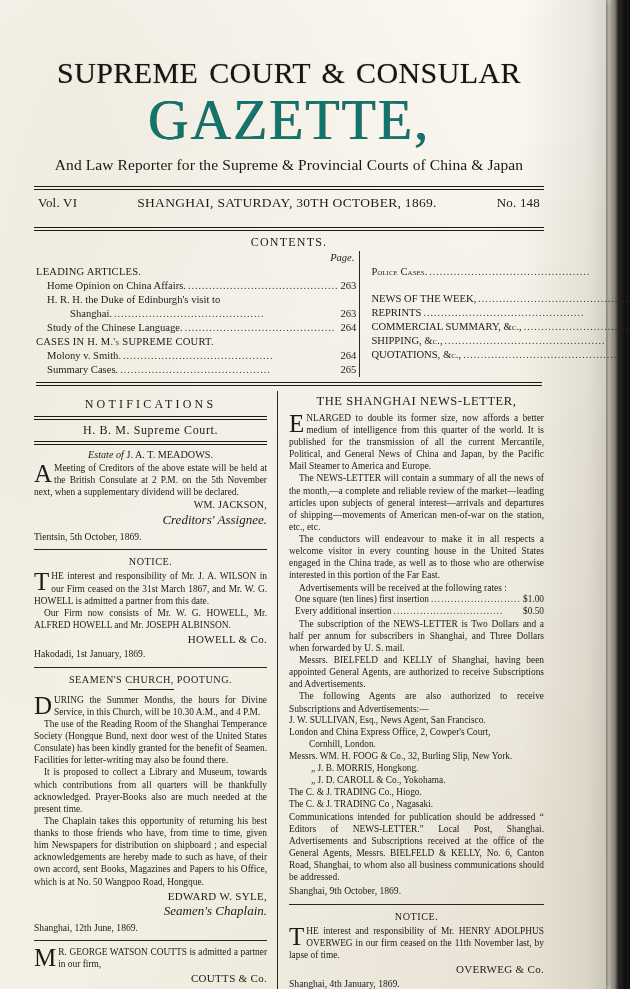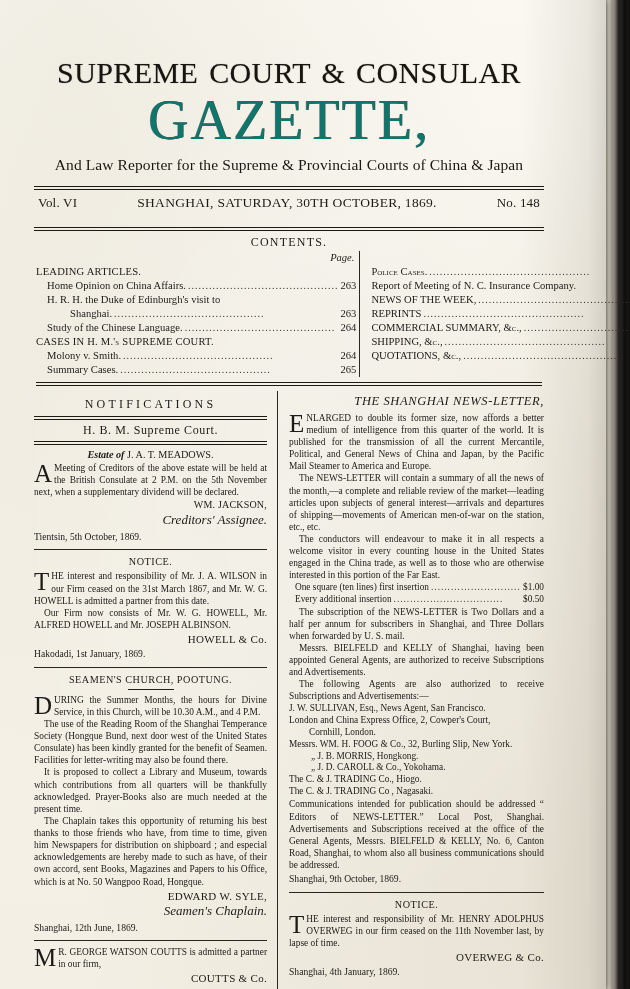--- a/index.html
+++ b/index.html
@@ -232,22 +232,21 @@
     border-top: 1.4px solid #24201a;
     height: 0;
   }
   .ad-head {
     text-align: center;
     font-size: 10.2px;
     letter-spacing: 0.5px;
     margin: 3px 0 2px 0;
   }
   .ad-head-italic {
-    text-align: right;
-    font-style: italic;
+    text-align: center;
     font-size: 12.5px;
     letter-spacing: 0.6px;
     margin: 2px 0 3px 0;
   }
   .estate-line {
     text-align: center;
     font-size: 10.2px;
     margin: 2px 0 1px 0;
   }
   .estate-line em { font-style: italic; }
@@ -286,21 +285,21 @@
   }
   .rate-row { display: flex; align-items: baseline; white-space: nowrap; padding-left: 6px; }
   .rate-row .rl { flex: 0 0 auto; }
   .rate-row .rd { flex: 1 1 auto; overflow: hidden; letter-spacing: 1px; margin: 0 2px; color: #3a352c; }
   .rate-row .rv { flex: 0 0 auto; }
   .agents { margin: 0; padding: 0; list-style: none; font-size: 9.3px; }
   .agents li { margin: 0; }
   .agents li.sub { padding-left: 22px; }
   .agents li.hang { padding-left: 20px; text-indent: -20px; }
   .agents li.hang2 { padding-left: 20px; }
-  .ital { font-style: italic; font-weight: bold; }
+  .ital { font-style: italic; }
   .bigcaps { font-size: 11px; letter-spacing: 0.3px; }
 </style>
 </head>
 <body>
 
 <div id="scan">
 
   <div id="foreedge"></div>
 
   <div id="page">
@@ -369,21 +368,20 @@
 
         <div class="cont-col right">
           <div class="cont-page-hdr">Page.</div>
 
           <div class="cont-row">
             <span class="lbl sc">Police Cases.</span>
             <span class="dots">..............................................</span>
 
           </div>
           <div class="cont-row">
-            <span class="lbl">Report of Meeting of N. C. Insurance Company.</span>
             <span class="dots">&nbsp;</span>
 
           </div>
           <div class="cont-row">
             <span class="lbl sc">NEWS OF THE WEEK,</span>
             <span class="dots">..............................................</span>
 
           </div>
           <div class="cont-row">
             <span class="lbl sc">REPRINTS</span>
@@ -464,20 +462,21 @@
 
         </div>
 
         <div class="col right">
 
           <div class="ad-head-italic">THE SHANGHAI NEWS-LETTER,</div>
 
           <p class="body noind"><span class="drop">E</span><span>NLARGED to double its former size, now affords a better medium of intelligence from this quarter of the world. It is published for the transmission of all the current Mercantile, Political, and General News of China and Japan, by the Pacific Mail Steamer to America and Europe.</span></p>
           <p class="body">The NEWS-LETTER will contain a summary of all the news of the month,—a complete and reliable review of the market—leading articles upon subjects of general interest—arrivals and departures of shipping—movements of American men-of-war on the station, etc., etc.</p>
           <p class="body">The conductors will endeavour to make it in all respects a welcome visitor in every counting house in the United States engaged in the China trade, as well as to those who are otherwise interested in this portion of the Far East.</p>
+          <p class="body">Advertisements will be received at the following rates :</p>
 
           <div class="rates">
             <div class="rate-row">
               <span class="rl">One square (ten lines) first insertion</span>
               <span class="rd">.................................</span>
               <span class="rv">$1.00</span>
             </div>
             <div class="rate-row">
               <span class="rl">Every additional insertion</span>
               <span class="rd">.................................</span>

